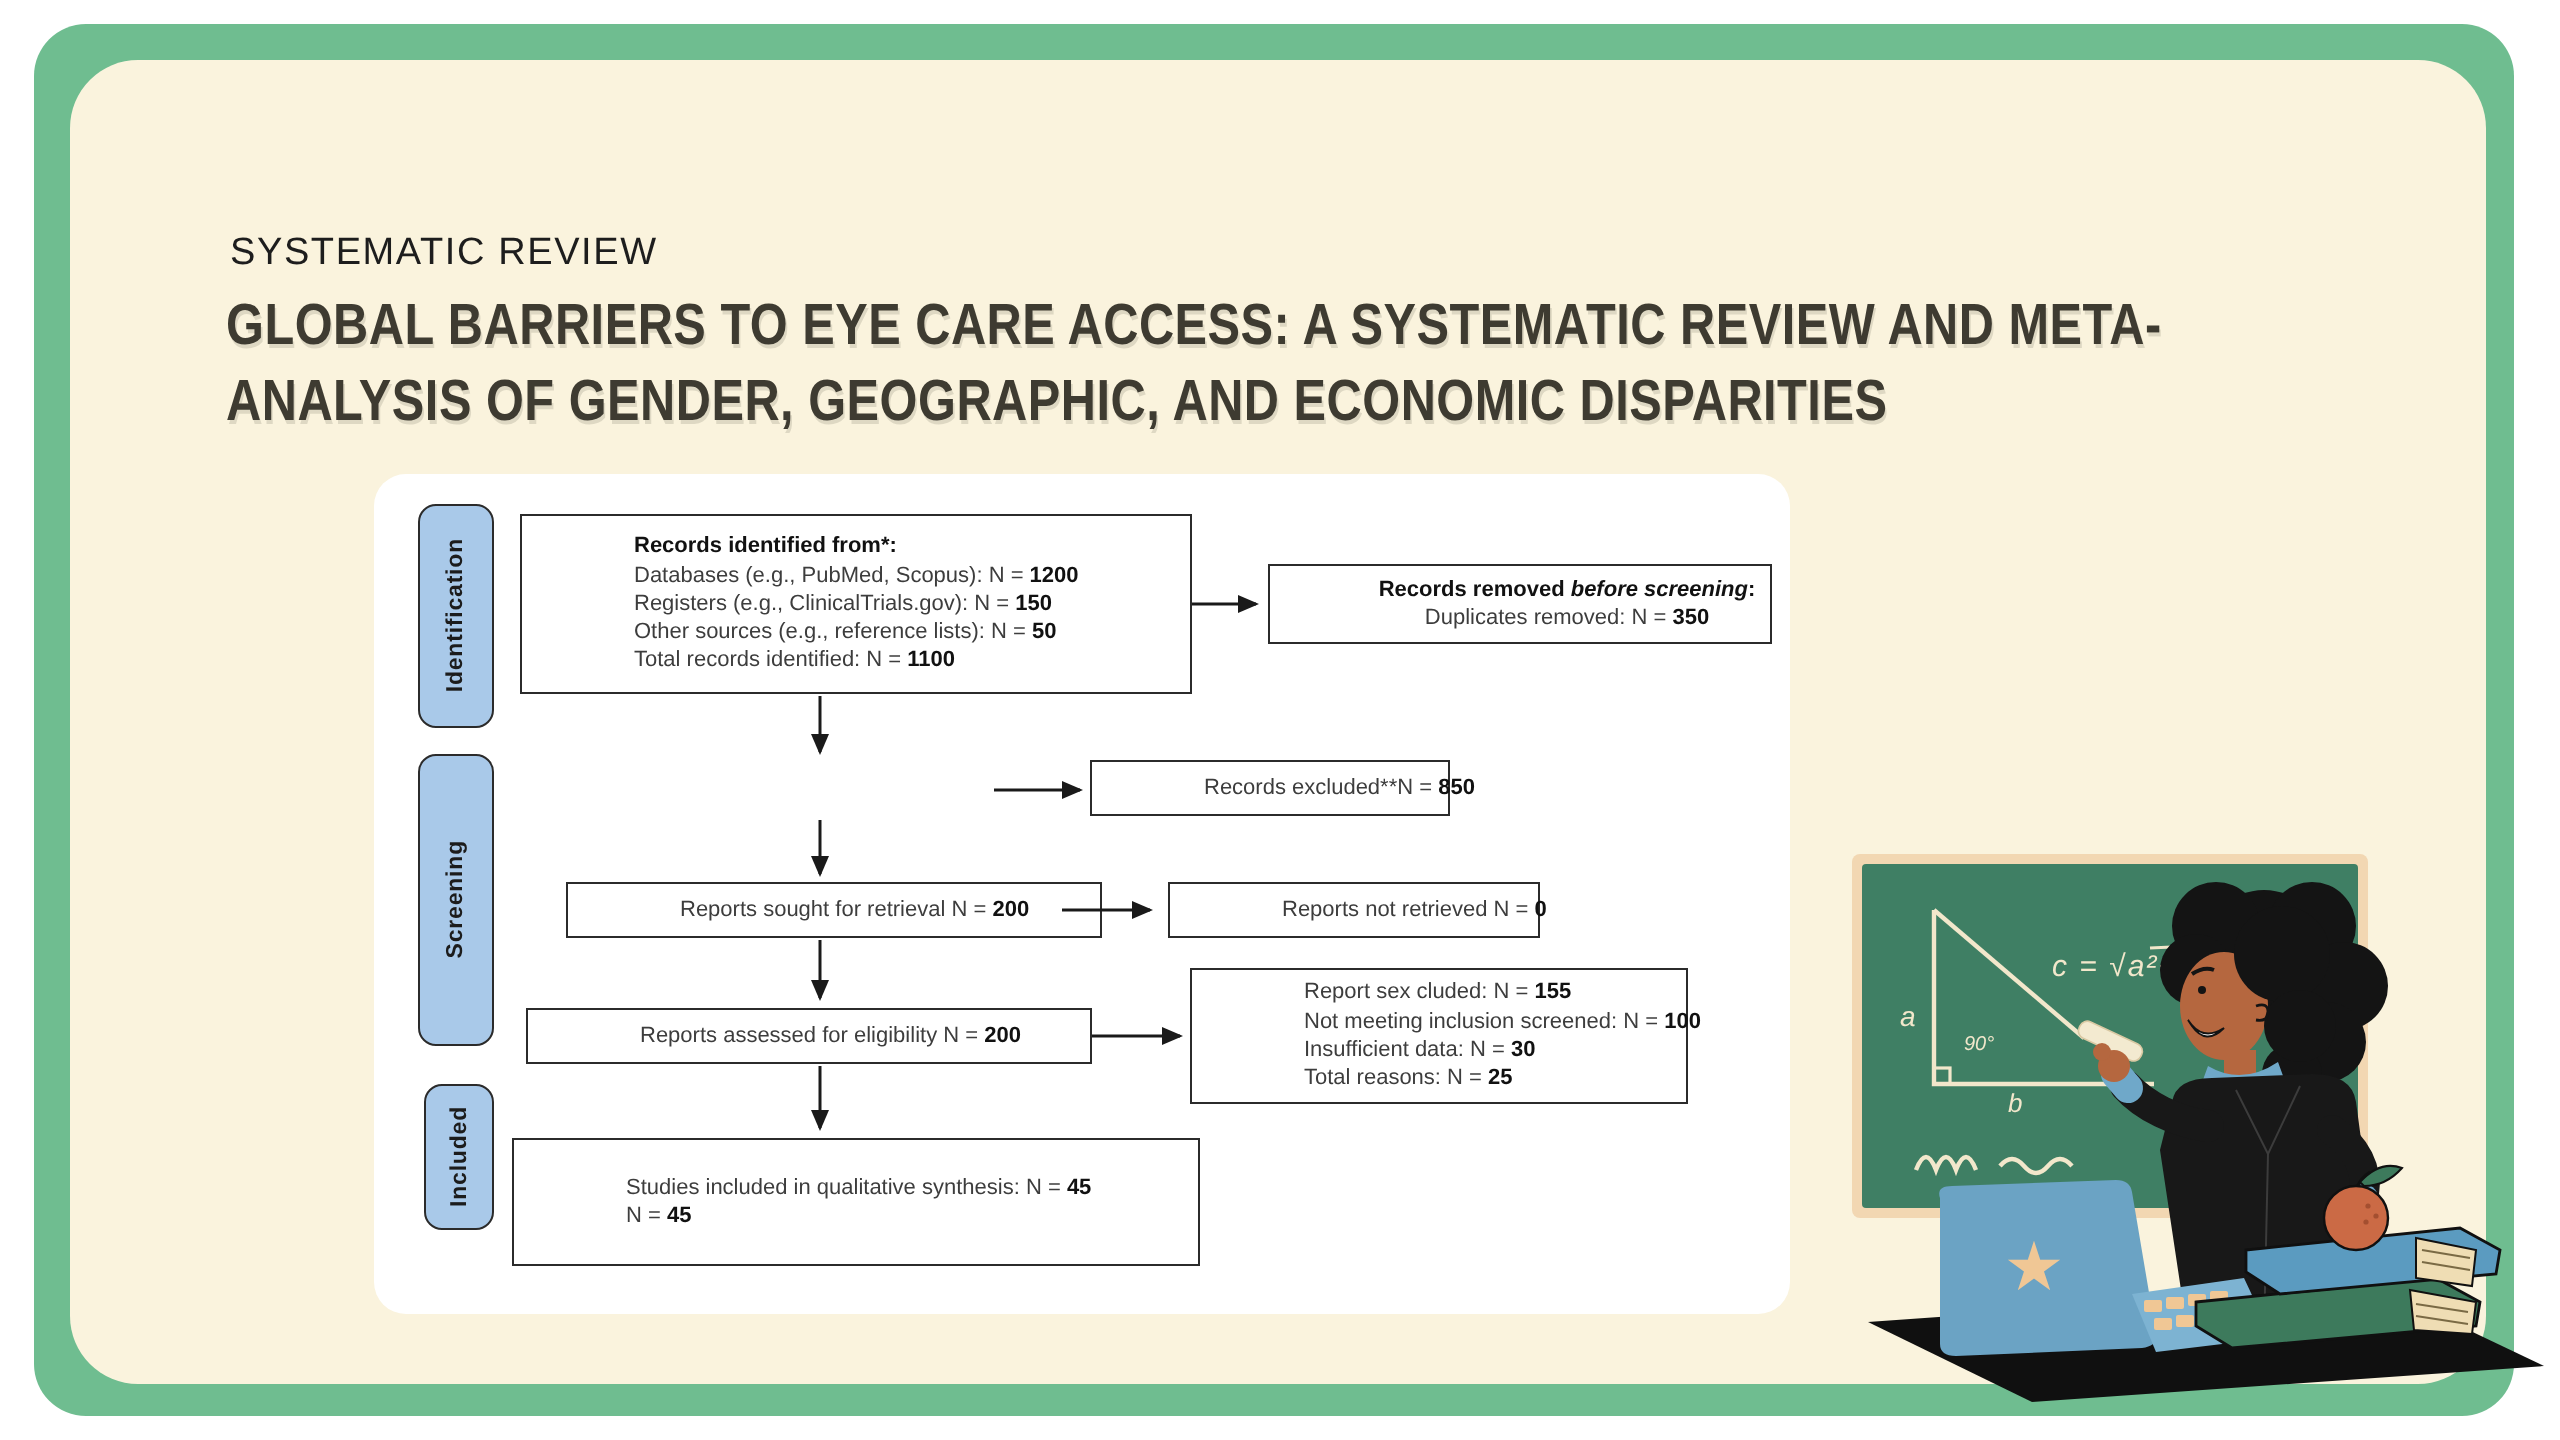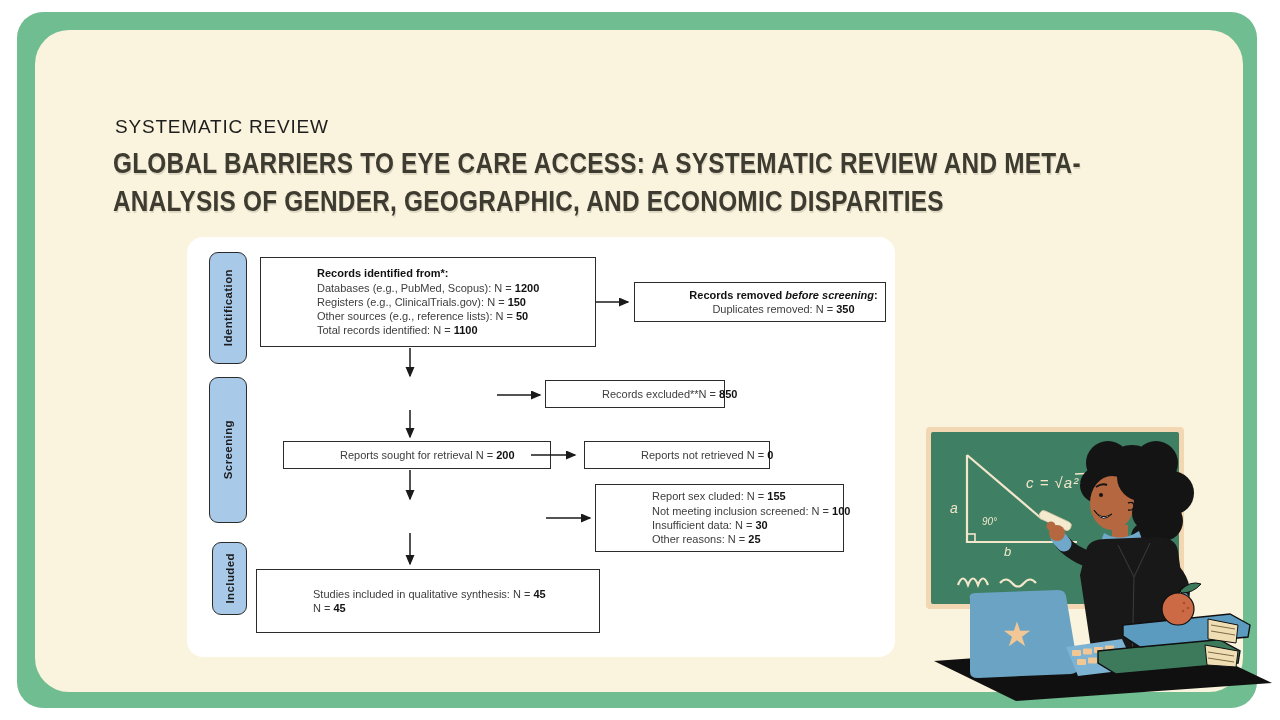--- a/index.html
+++ b/index.html
@@ -72,25 +72,28 @@
       </div>
     <div class="fbox" style="left:358px;top:143px;width:180px;height:28px;">
         <div class="tline"><span>Records excluded**N = </span><span class="seg-b">850</span></div>
       </div>
     <div class="fbox" style="left:76px;top:204px;width:268px;height:28px;margin-left:20px;">
         <div class="tline"><span>Reports sought for retrieval N = </span><span class="seg-b">200</span></div>
       </div>
     <div class="fbox" style="left:397px;top:204px;width:186px;height:28px;">
         <div class="tline"><span>Reports not retrieved N = </span><span class="seg-b">0</span></div>
       </div>
+    <div class="fbox" style="left:76px;top:267px;width:283px;height:28px;">
+        <div class="tline"><span>Reports assessed for eligibility N = </span><span class="seg-b">200</span></div>
+      </div>
     <div class="fbox" style="left:408px;top:247px;width:249px;height:68px;">
         <div class="tline"><span>Report sex cluded: N = </span><span class="seg-b">155</span></div>
         <div class="tline"><span>Not meeting inclusion screened: N = </span><span class="seg-b">100</span></div>
         <div class="tline"><span>Insufficient data: N = </span><span class="seg-b">30</span></div>
-        <div class="tline"><span>Other reasons: N = </span><span class="seg-b">25</span></div>
+        <div class="tline"><span>Total reasons: N = </span><span class="seg-b">25</span></div>
       </div>
     <div class="fbox" style="left:69px;top:332px;width:344px;height:64px;">
         <div class="tline"><span>Studies included in qualitative synthesis: N = </span><span class="seg-b">45</span></div>
         <div class="tline"><span>N = </span><span class="seg-b">45</span></div>
       </div>
 
     <svg class="arrows" width="708" height="420" viewBox="0 0 708 420">
       <defs>
         <marker id="ah" markerWidth="8" markerHeight="8" refX="6" refY="3" orient="auto">
           <path d="M0,0 L7,3 L0,6 Z" fill="#1a1a1a"></path>

